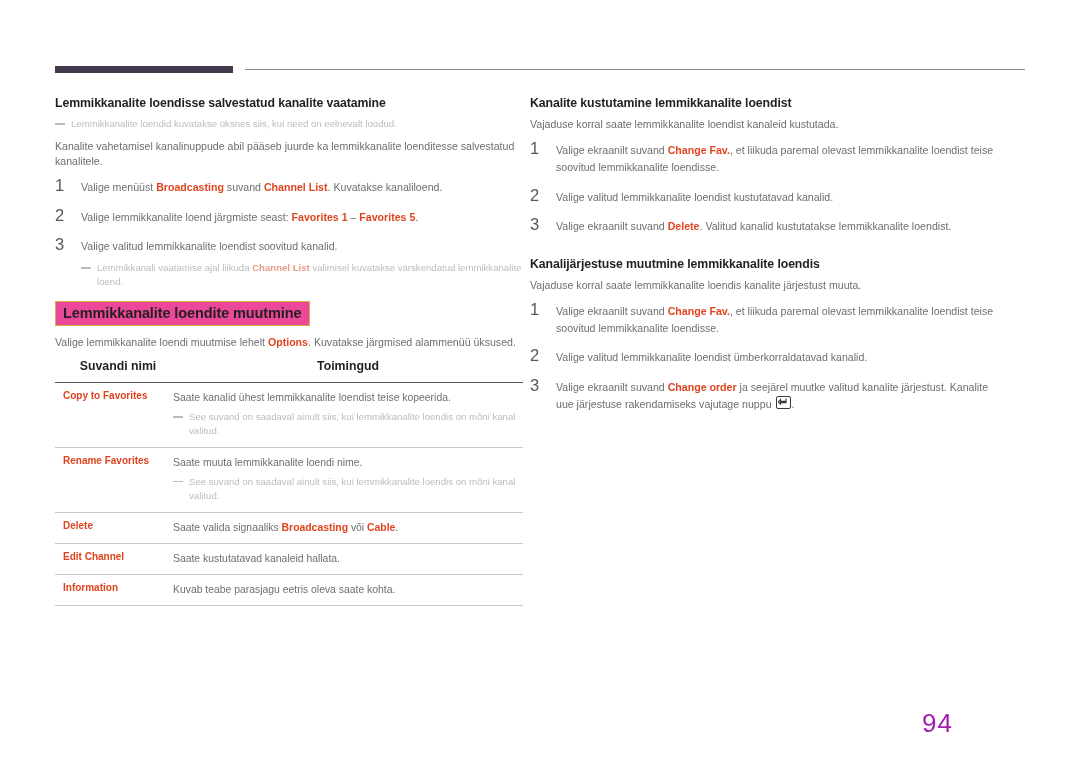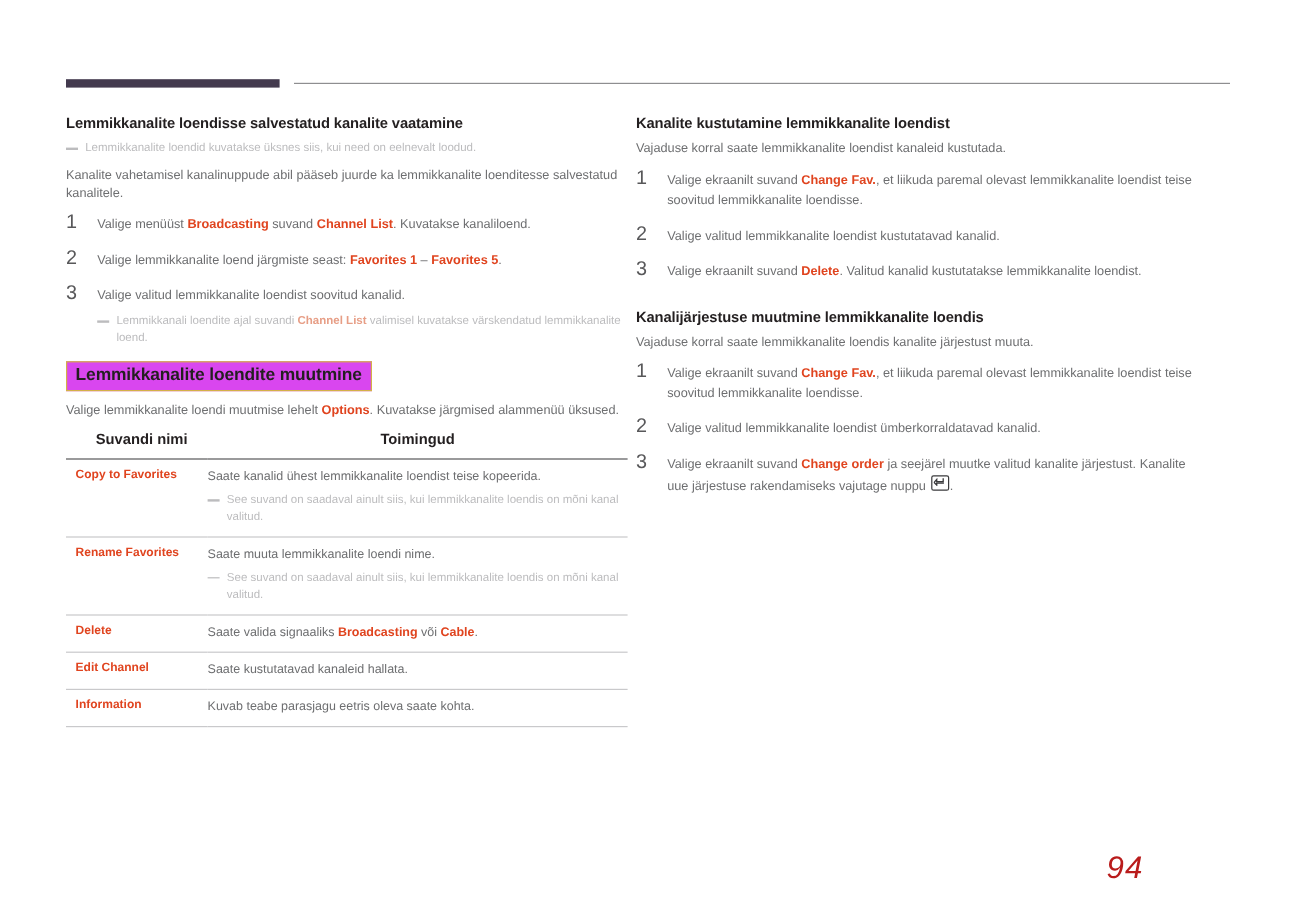--- a/index.html
+++ b/index.html
@@ -57,21 +57,21 @@
   
   h2.section-title {
     font-size: 12.3px;
     font-weight: bold;
     color: #231f20;
     margin: 0 0 7px 0;
     letter-spacing: -0.1px;
   }
   h2.section-title.highlight {
     display: inline-block;
-    background: #d946ef;
+    background: #ec4899;
     border: 1px solid #d4b048;
     color: #231f20;
     font-size: 14.5px;
     padding: 3px 7px 4px 7px;
     margin: 0 0 9px 0;
   }
   .para {
     font-size: 10.6px;
     line-height: 1.42;
     color: #6d6e70;
@@ -169,23 +169,22 @@
     padding-right: 6px;
   }
   .opt-table tbody td.c2 .note { margin-top: 5px; margin-bottom: 1px; }
 
   
   .page-number {
     position: absolute;
     right: 55px;
     bottom: 24px;
     font-size: 26px;
-    color: #b91c1c;
+    color: #a21caf;
     letter-spacing: 1px;
-    font-style: italic;
   }
 </style>
 </head>
 <body>
 
 <div class="page">
 
   <div class="header-rules">
     <div class="rule-thick"></div>
     <div class="rule-thin"></div>
@@ -212,21 +211,21 @@
       <div class="step">
         <div class="step-num">2</div>
         <div class="step-body"><span>Valige lemmikkanalite loend järgmiste seast: </span><span class="accent">Favorites 1</span><span> – </span><span class="accent">Favorites 5</span><span>.</span></div>
       </div>
 
       <div class="step">
         <div class="step-num">3</div>
         <div class="step-body">
           <span>Valige valitud lemmikkanalite loendist soovitud kanalid.</span>
           <div class="note">
-            <span class="dash"></span><span>Lemmikkanali loendite ajal suvandi </span><span class="accent">Channel List</span><span> valimisel kuvatakse värskendatud lemmikkanalite loend.</span>
+            <span class="dash"></span><span>Lemmikkanali vaatamise ajal liikuda </span><span class="accent">Channel List</span><span> valimisel kuvatakse värskendatud lemmikkanalite loend.</span>
           </div>
         </div>
       </div>
 
     </div>
 
     <h2 class="section-title highlight">Lemmikkanalite loendite muutmine</h2>
 
     <p class="para"><span>Valige lemmikkanalite loendi muutmise lehelt </span><span class="accent">Options</span><span>. Kuvatakse järgmised alammenüü üksused.</span></p>
 

